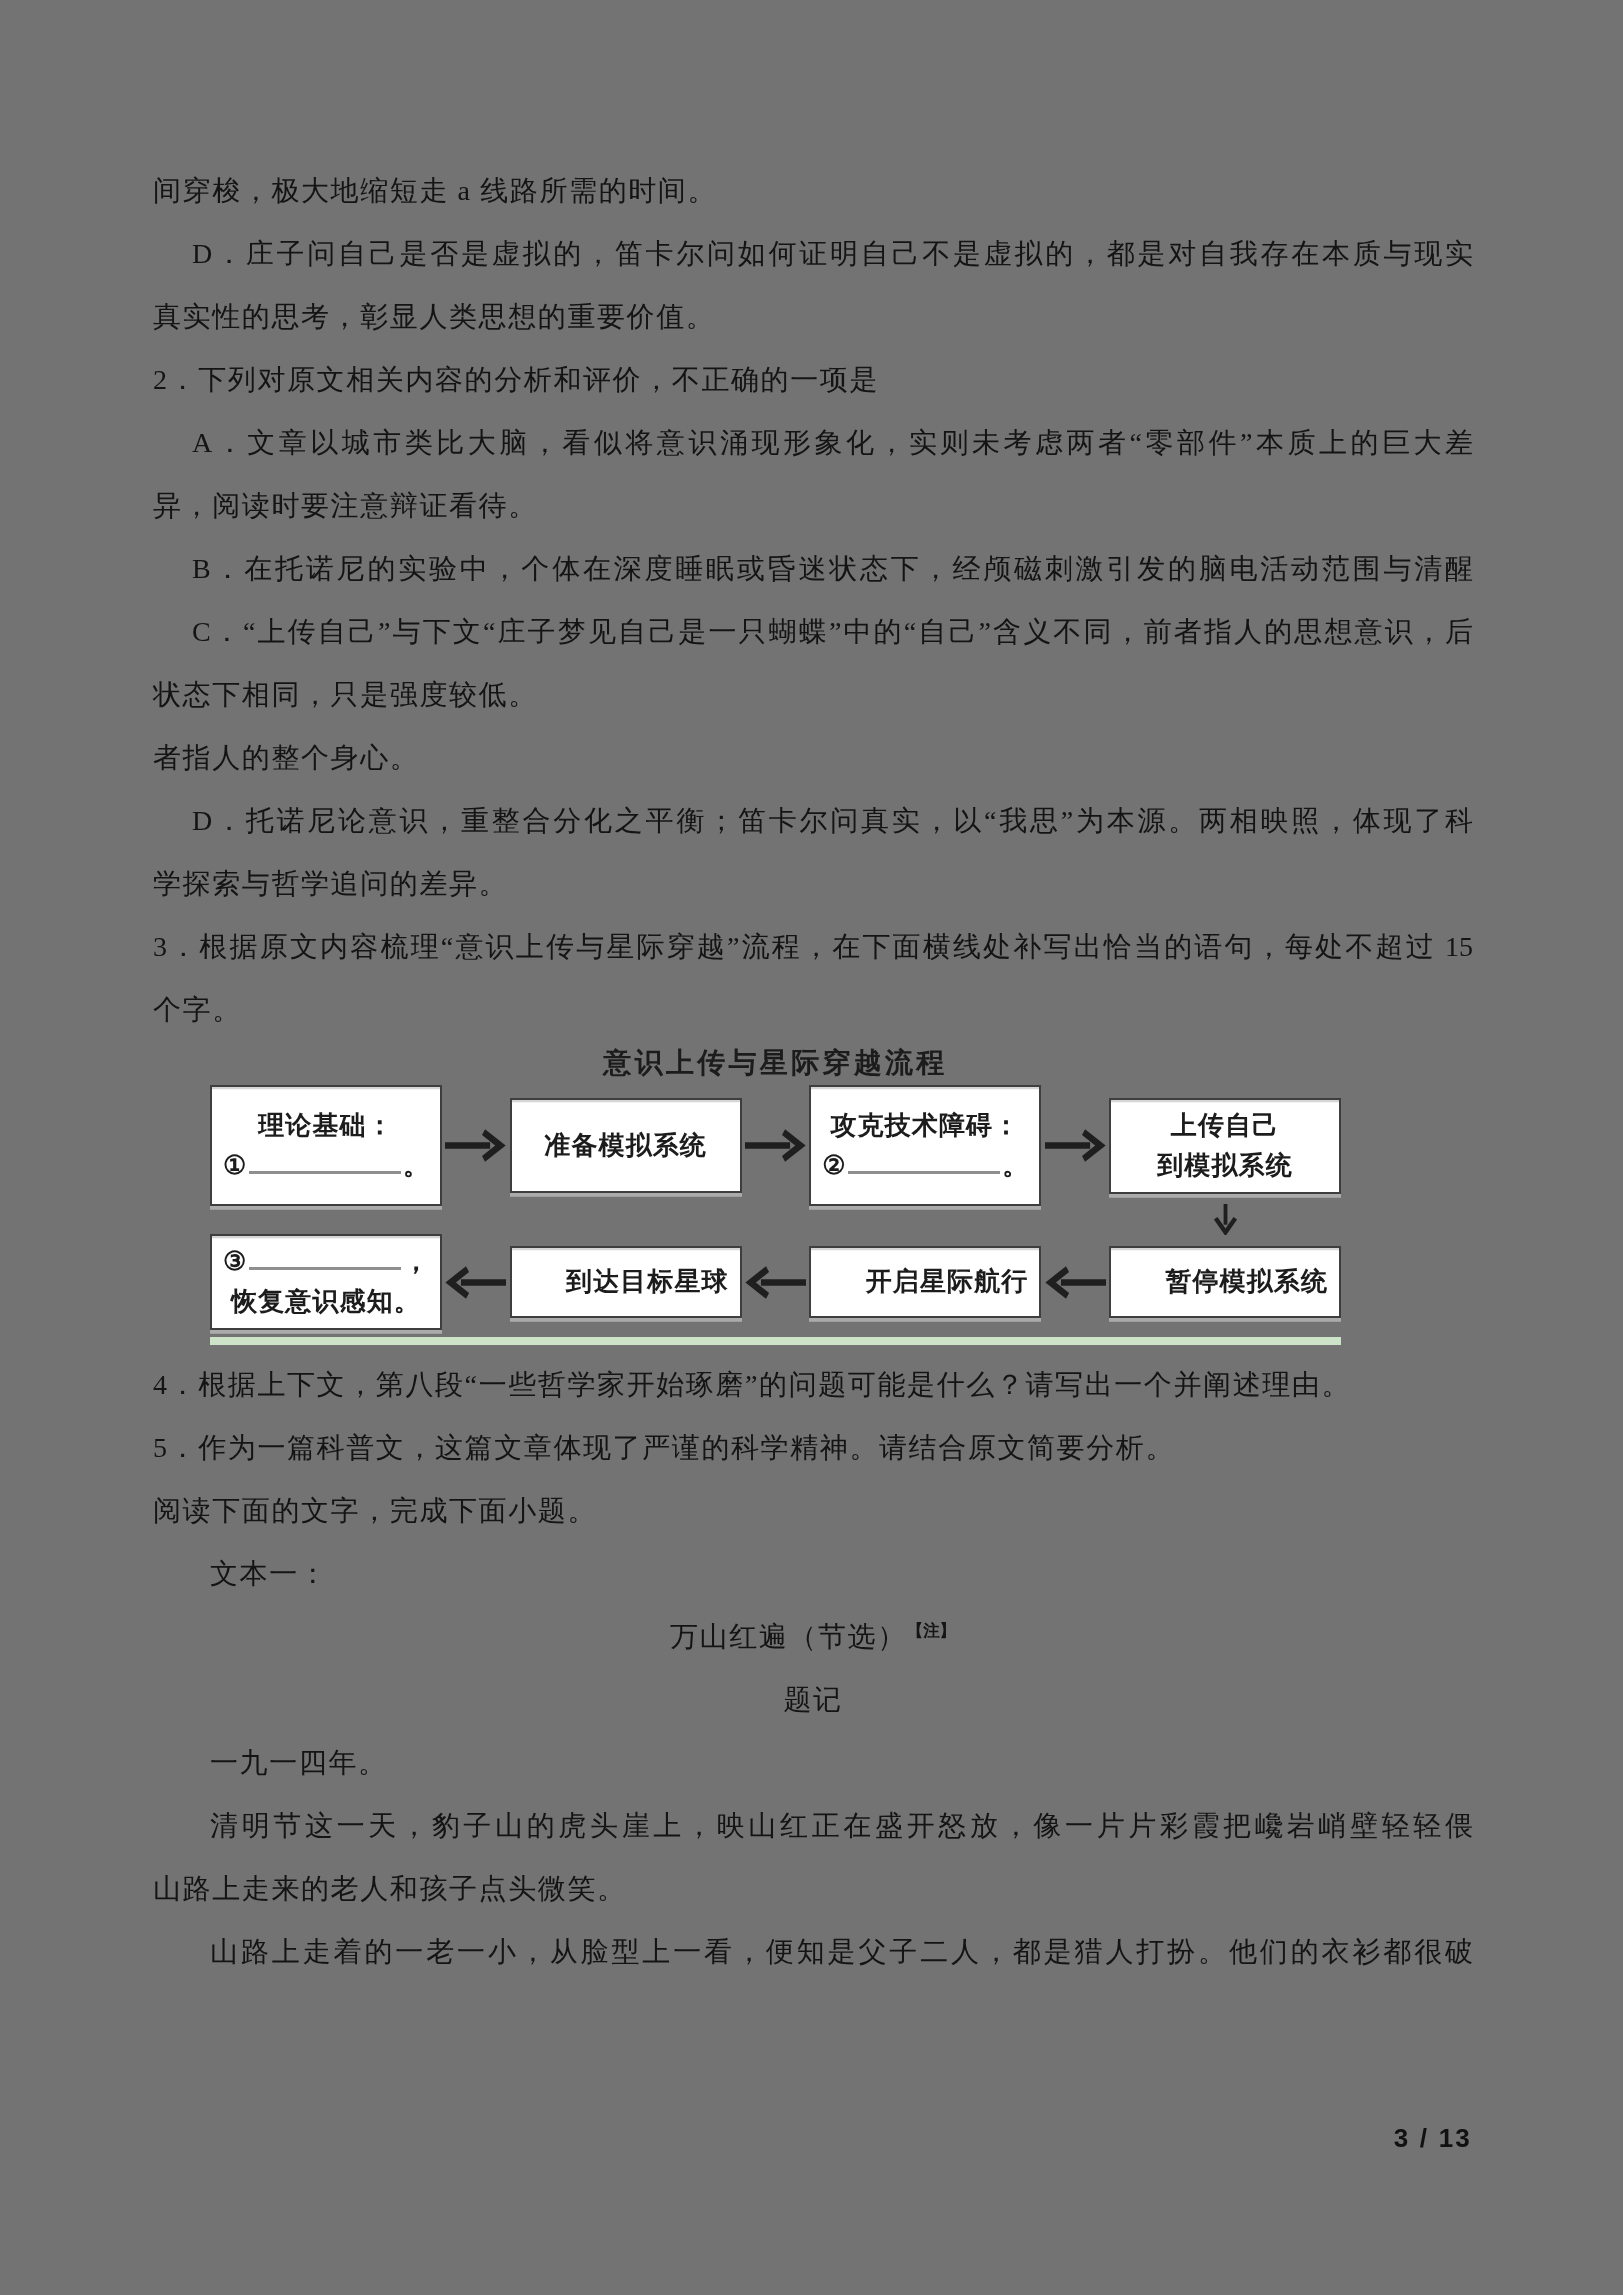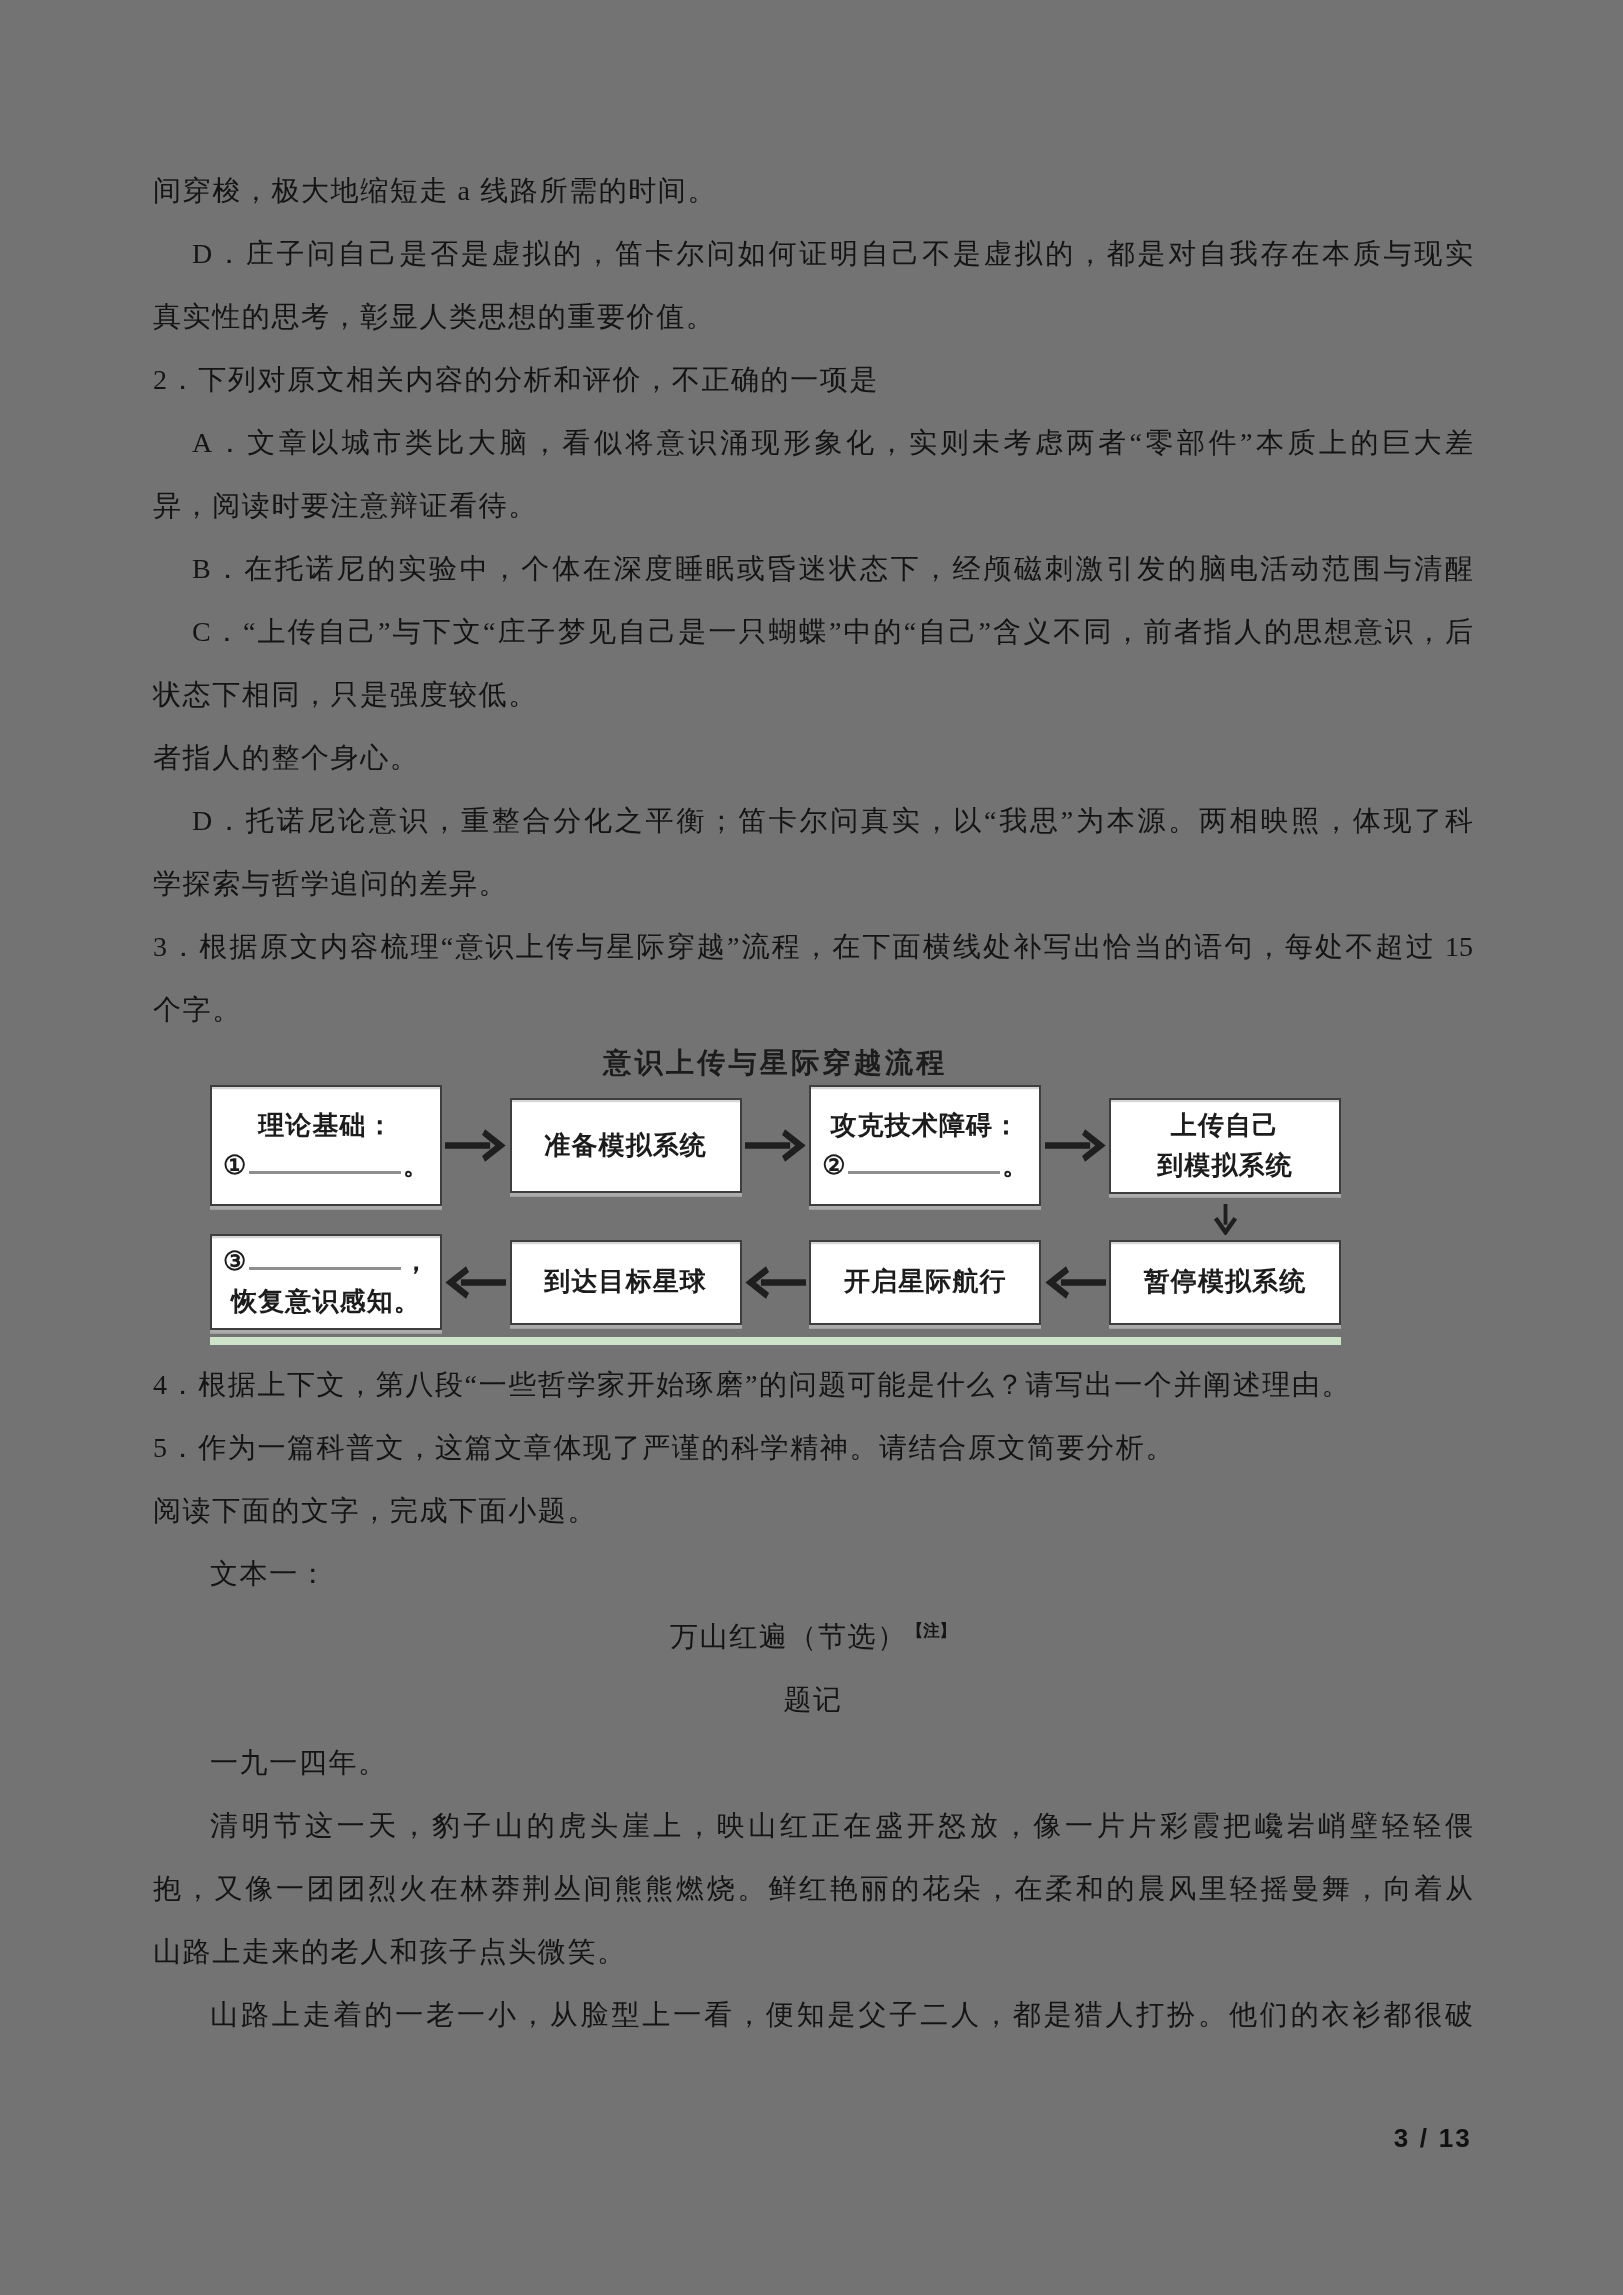--- a/index.html
+++ b/index.html
@@ -24,21 +24,21 @@
   .fc-row { display:flex; justify-content:space-between; align-items:center; }
   .fc-row1 { height:121px; margin-top:2.2px;justify-content:center; }
   .fc-row2 { height:96px; margin-top:28px; position:relative; }
   .fc-box {
     box-sizing:border-box; width:232px; background:#fff;
     border:2.2px solid #3e3e3e; box-shadow:0 3.8px 0 #ababab, inset 0 2.2px 0 #d6d6d6;
     display:flex; flex-direction:column; justify-content:center;
     padding:3.3px 11px; font-size:26px; line-height:40px;
   }
   .h-tall { height:121px; } .h-mid { height:96px; } .h-low { height:95px; }
-  .h-r2   { height:96px; } .h-r2s { height:85px; }
+  .h-r2   { height:96px; } .h-r2s { height:72px;align-items:flex-end; }
   .fc-box .lbl { text-align:center; letter-spacing:1.1px; }
   .fc-box .bl { display:flex; align-items:baseline; letter-spacing:0; }
   .blank { flex:1; border-bottom:3.3px solid #8f8f8f; height:0.9em; margin:0 2.2px; }
   .fc-gap { flex:1; height:35px; display:flex; align-items:center; padding:0 3.3px; }
   .fc-gap svg { width:100%; height:35px; }
   .fc-down { position:absolute; left:999px; top:161px; width:33px; height:30.5px; }
   .fc-band { margin-top:6.5px; height:8.2px; }
 
   .page-num {
     position:absolute; top:2122px; right:151px; height:33px; line-height:33px;
@@ -163,20 +163,19 @@
 
   <div class="block" id="block2">
     <div class="line">4．根据上下文，第八段“一些哲学家开始琢磨”的问题可能是什么？请写出一个并阐述理由。</div>
     <div class="line">5．作为一篇科普文，这篇文章体现了严谨的科学精神。请结合原文简要分析。</div>
     <div class="line">阅读下面的文字，完成下面小题。</div>
     <div class="line ind2">文本一：</div>
     <div class="line center"><span>万山红遍（节选）</span><sup class="note">【注】</sup></div>
     <div class="line center">题记</div>
     <div class="line ind2">一九一四年。</div>
     <div class="line jst ind2">清明节这一天，豹子山的虎头崖上，映山红正在盛开怒放，像一片片彩霞把巉岩峭壁轻轻偎</div>
-    <div class="line jst">抱，又像一团团烈火在林莽荆丛间熊熊燃烧。鲜红艳丽的花朵，在柔和的晨风里轻摇曼舞，向着从</div>
     <div class="line">山路上走来的老人和孩子点头微笑。</div>
     <div class="line jst ind2">山路上走着的一老一小，从脸型上一看，便知是父子二人，都是猎人打扮。他们的衣衫都很破</div>
   </div>
 
   <div class="page-num">3 / 13</div>
 </div>
 
 
 </body></html>

